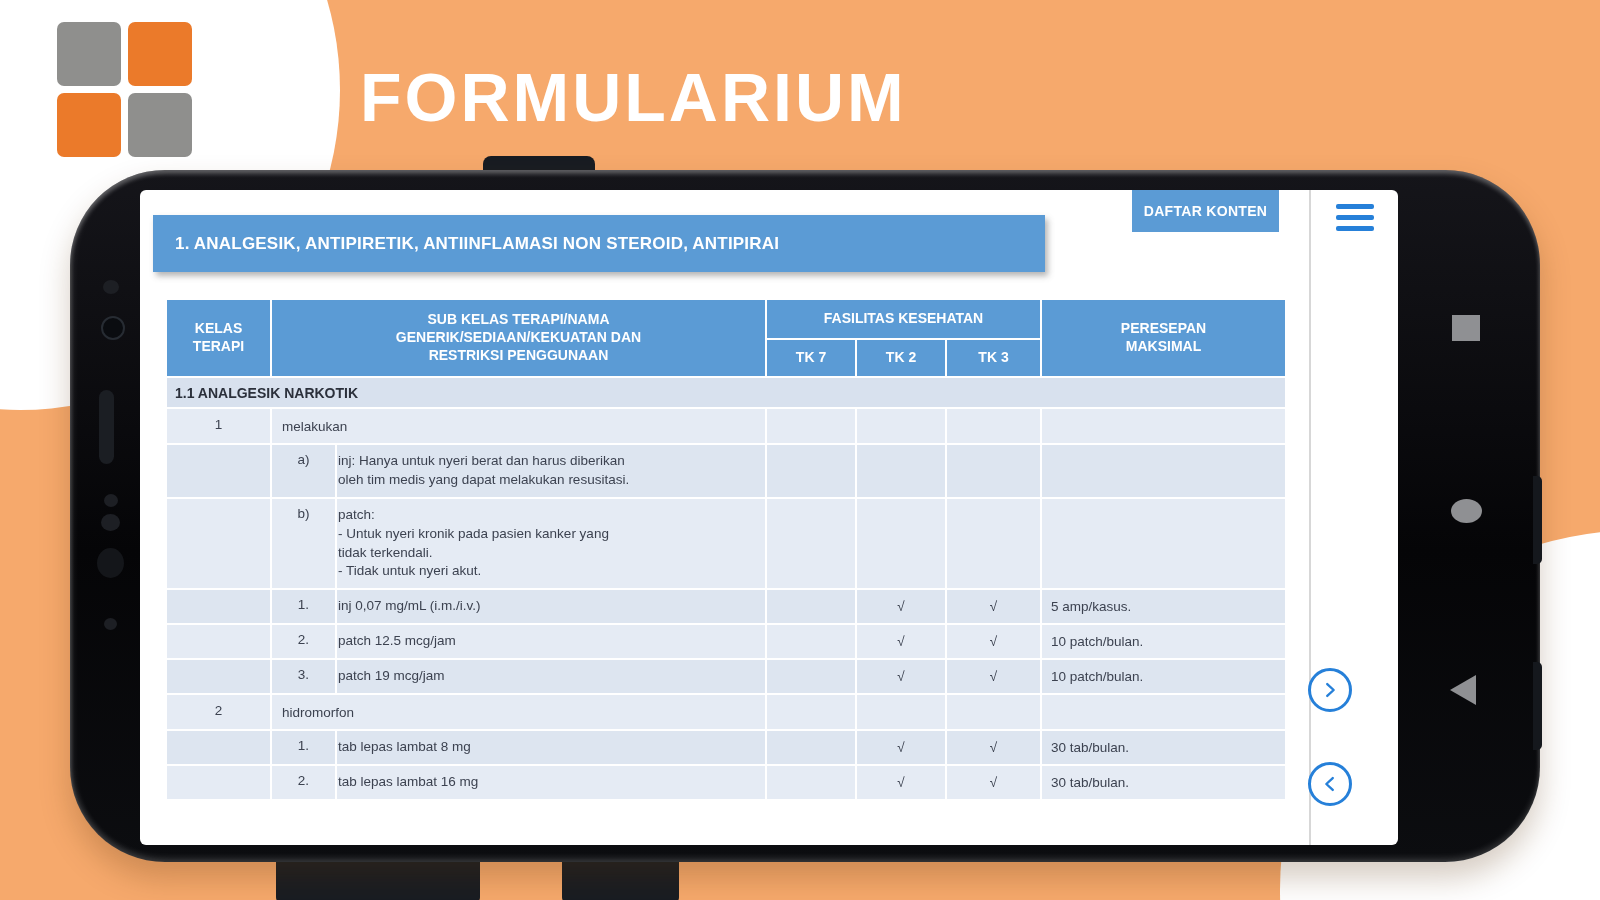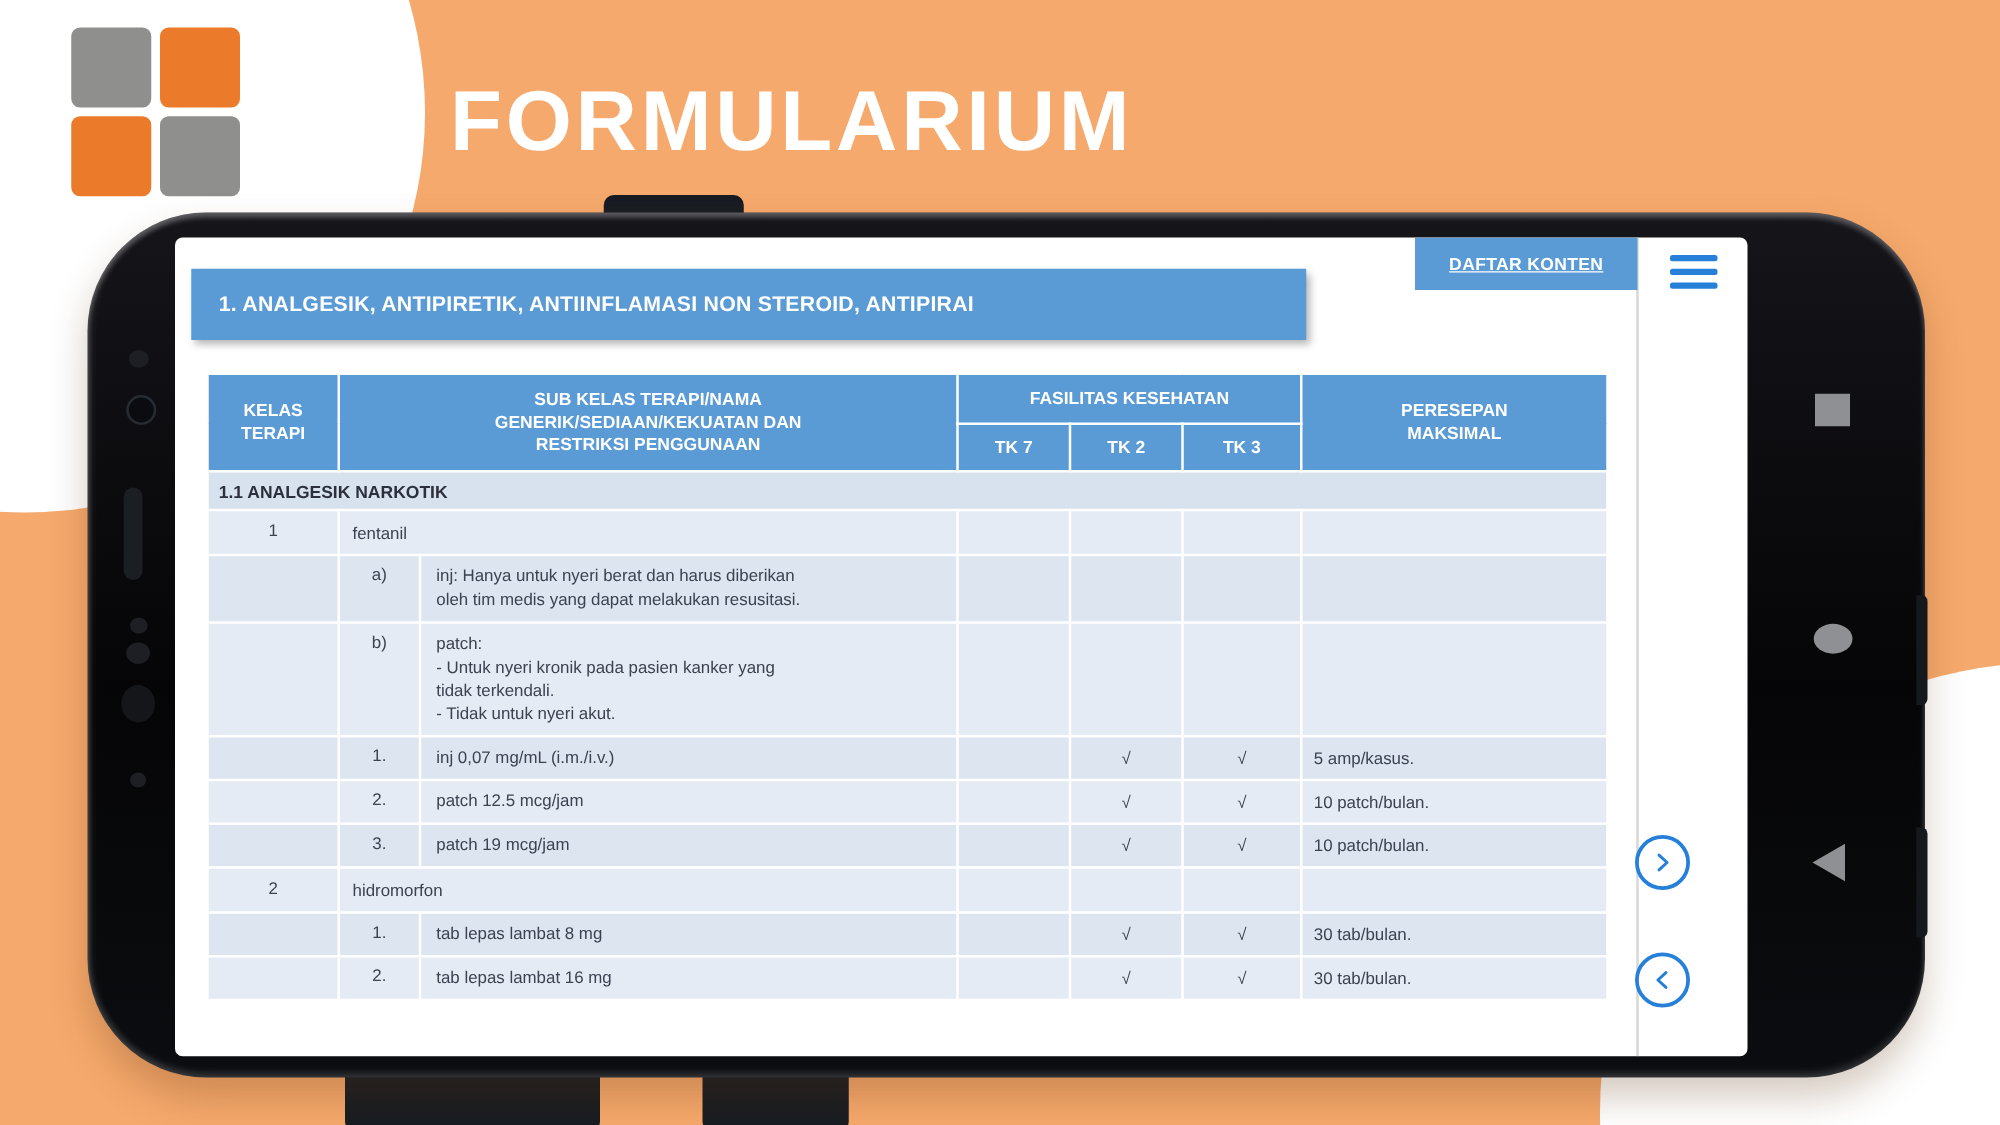--- a/index.html
+++ b/index.html
@@ -58,23 +58,23 @@
   .nav-square{position:absolute;left:52px;top:145px;width:28px;height:26px;background:#8f9093;}
   .nav-home{position:absolute;left:51px;top:329px;width:31px;height:24px;background:#8f9093;border-radius:50%;}
   .nav-back{position:absolute;left:50px;top:505px;width:0;height:0;
             border-top:15px solid transparent;border-bottom:15px solid transparent;border-right:26px solid #8f9093;}
 
   
   .screen{position:absolute;left:70px;top:20px;width:1258px;height:655px;background:#fff;
           border-radius:6px;overflow:hidden;}
   .v-divider{position:absolute;left:1169px;top:0;width:2px;height:655px;background:#d7d7d7;}
 
-  .toc-btn{position:absolute;left:992px;top:0;width:178px;height:42px;background:var(--blue);
+  .toc-btn{position:absolute;left:992px;top:0;width:147px;height:42px;background:var(--blue);
            color:#fff;font-weight:bold;font-size:14px;letter-spacing:.3px;
-           display:flex;align-items:center;justify-content:center;border:none;cursor:pointer;text-decoration:underline;}
+           display:flex;align-items:center;justify-content:center;border:none;cursor:pointer;}
   .hamburger{position:absolute;left:1196px;top:14px;width:38px;height:29px;cursor:pointer;}
   .hamburger span{position:absolute;left:0;width:38px;height:5px;background:var(--icon-blue);border-radius:2px;}
   .hamburger span:nth-child(1){top:0;}
   .hamburger span:nth-child(2){top:11px;}
   .hamburger span:nth-child(3){top:22px;}
 
   .chapter-bar{position:absolute;left:13px;top:25px;width:892px;height:57px;background:var(--blue);
                color:#fff;font-weight:bold;font-size:17px;letter-spacing:.2px;
                display:flex;align-items:center;padding-left:22px;
                box-shadow:3px 4px 6px rgba(90,90,90,.45);}
@@ -87,21 +87,21 @@
                    text-align:center;vertical-align:middle;line-height:1.28;}
   .h-top{height:40px;} .h-tk{height:38px;}
   .pre{white-space:pre-line;}
   .row-section td{background:var(--section-bg);font-weight:bold;font-size:14px;color:#2B303B;
                   padding:6px 8px;height:31px;}
   .row-a td{background:var(--row-light);}
   .row-b td{background:var(--row-dark);}
   .c-no{text-align:center;vertical-align:top;padding:8px 4px;}
   .c-name{padding:8px 10px;vertical-align:middle;}
   .c-label{text-align:center;vertical-align:top;padding:7px 4px;}
-  .c-text{padding:7px 12px;vertical-align:top;line-height:1.4;}
+  .c-text{padding:7px 1px;vertical-align:top;line-height:1.4;}
   .c-tk{text-align:center;vertical-align:middle;}
   .c-max{padding:7px 9px;vertical-align:middle;}
   .r-drug td{height:36px;}
   .r-item td{height:35px;}
 
   
   .pager{position:absolute;width:44px;height:44px;border:3px solid var(--icon-blue);border-radius:50%;
          background:transparent;display:flex;align-items:center;justify-content:center;cursor:pointer;}
   .pager svg{display:block;}
   .pg-next{left:1168px;top:478px;}
@@ -189,21 +189,21 @@
             <th>TK 2</th>
             <th>TK 3</th>
           </tr>
         </thead>
         <tbody>
           <tr class="row-section">
             <td colspan="7">1.1 ANALGESIK NARKOTIK</td>
           </tr>
         <tr class="r-drug row-a">
     <td class="c-no">1</td>
-    <td class="c-name" colspan="2">fentanil</td>
+    <td class="c-name" colspan="2">melakukan</td>
     <td class="c-tk"></td>
     <td class="c-tk"></td>
     <td class="c-tk"></td>
     <td class="c-max"></td>
   </tr>
             <tr class="r-note row-b">
     <td class="c-no"></td>
     <td class="c-label">a)</td>
     <td class="c-text pre">inj: Hanya untuk nyeri berat dan harus diberikan
 oleh tim medis yang dapat melakukan resusitasi.</td>

